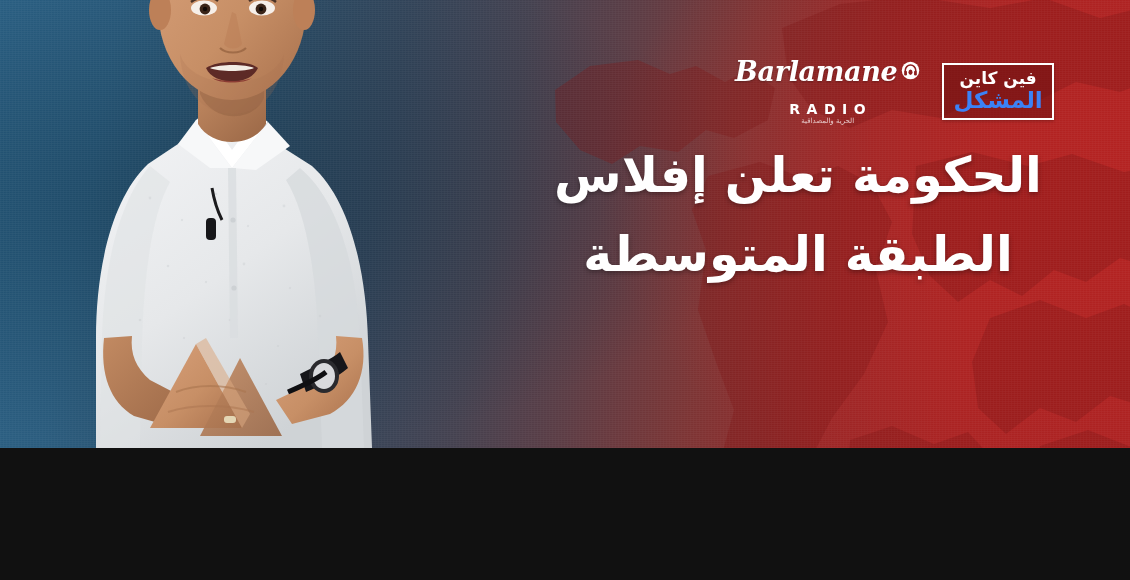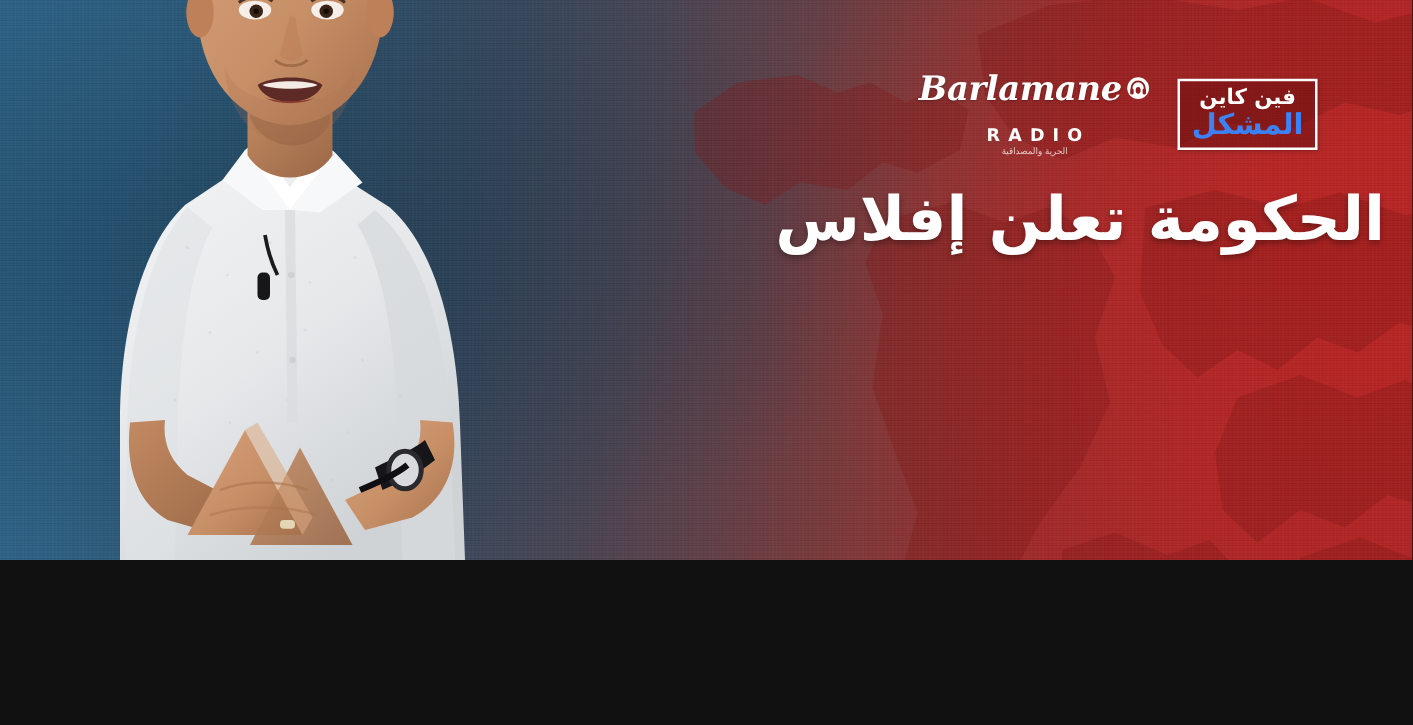--- a/index.html
+++ b/index.html
@@ -105,21 +105,21 @@
   }
   .logo-show-bottom{
     font-size:23px;font-weight:700;color:#3b82f6;letter-spacing:-1px;
   }
 
   
   .headline{
     position:absolute;
     right:22px;top:140px;
     width:620px;
-    direction:rtl;text-align:right;
+    direction:rtl;text-align:center;
     color:#ffffff;
     font-weight:700;
     font-size:49px;
     line-height:1.48;
     letter-spacing:-.5px;
     text-shadow:0 2px 5px rgba(0,0,0,.32);
   }
   .headline .line{display:block;white-space:nowrap;}
   .headline .line + .line{margin-top:6px;}
 </style>
@@ -300,15 +300,16 @@
     </div>
 
     <div class="logo-show">
       <span class="logo-show-top">فين كاين</span>
       <span class="logo-show-bottom">المشكل</span>
     </div>
   </div>
 
   <div class="headline">
     <span class="line">الحكومة تعلن إفلاس</span>
+    <span class="line">الطبقة المتوسطة</span>
   </div>
 
 </div>
 
 </body></html>

